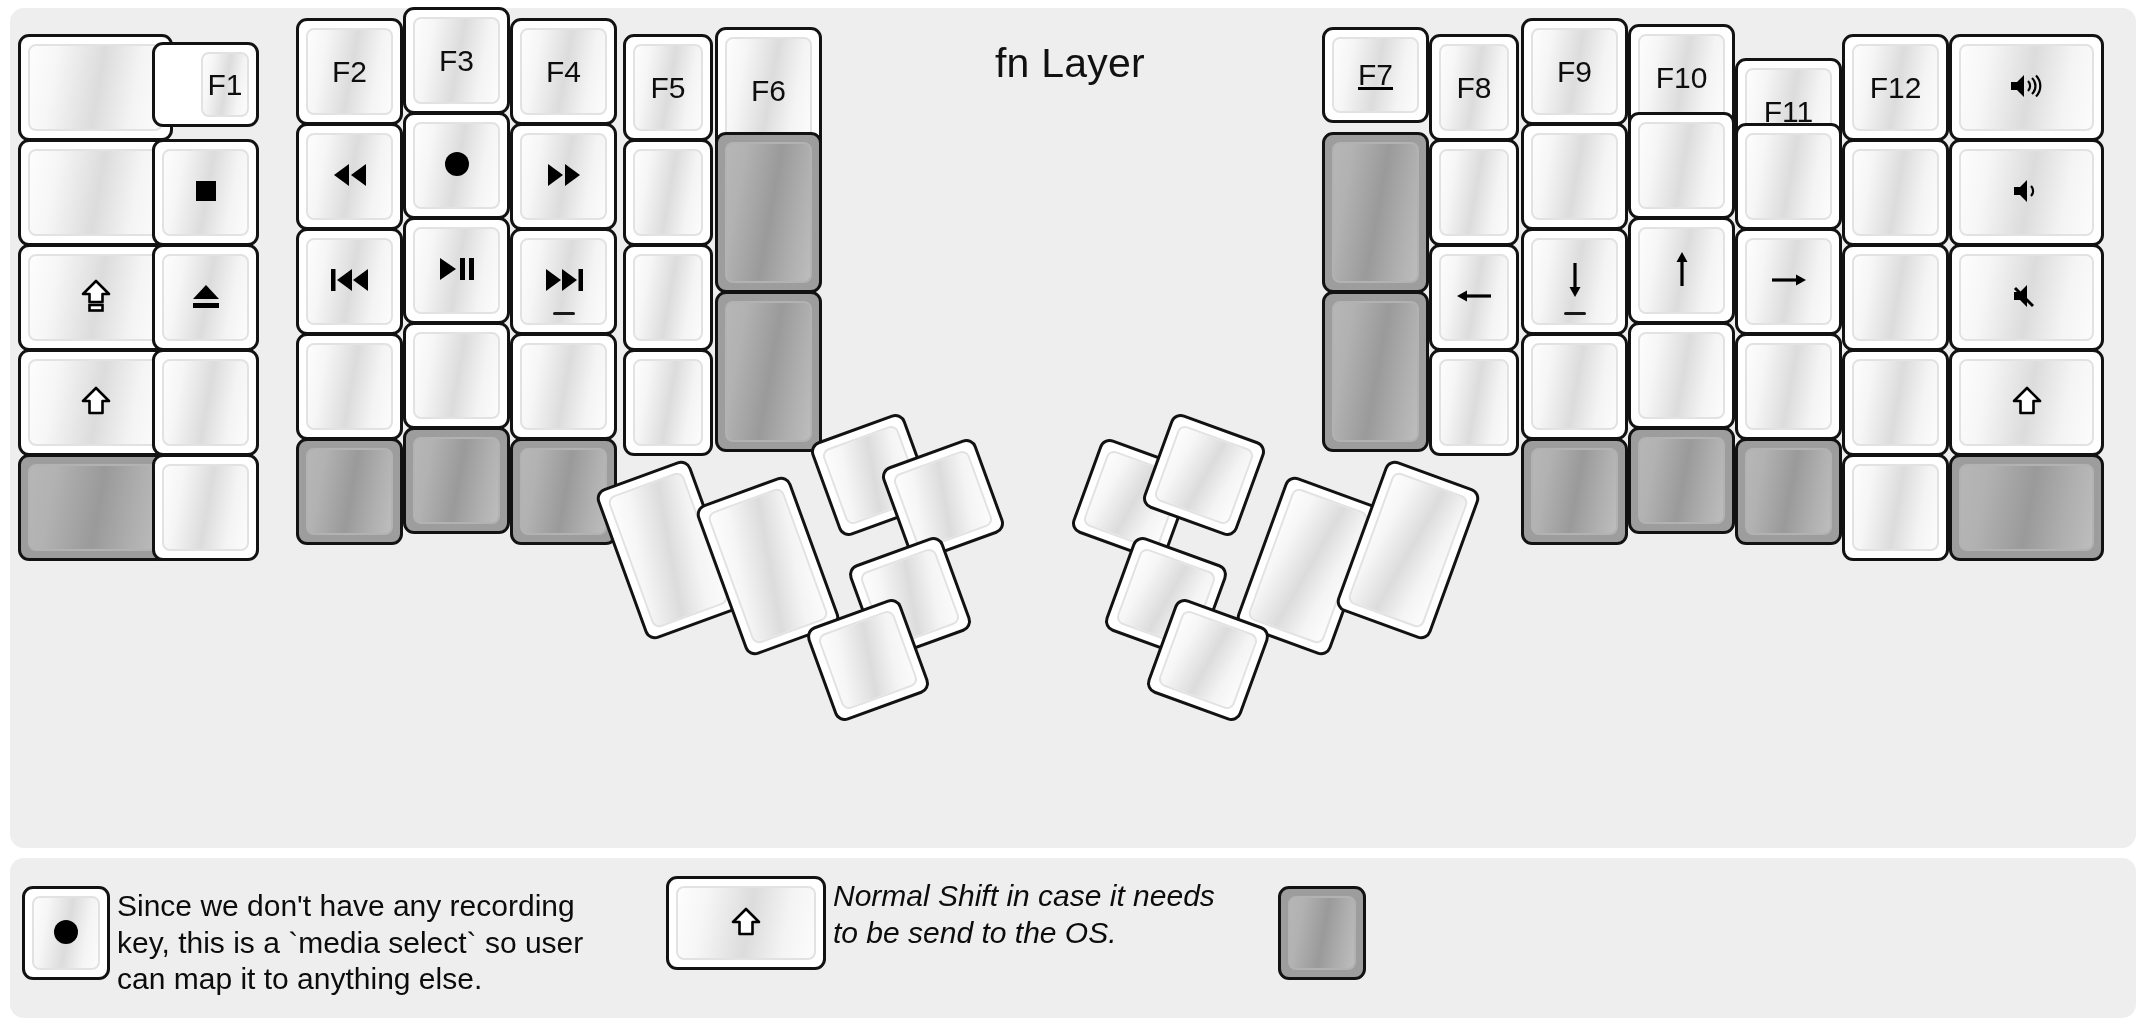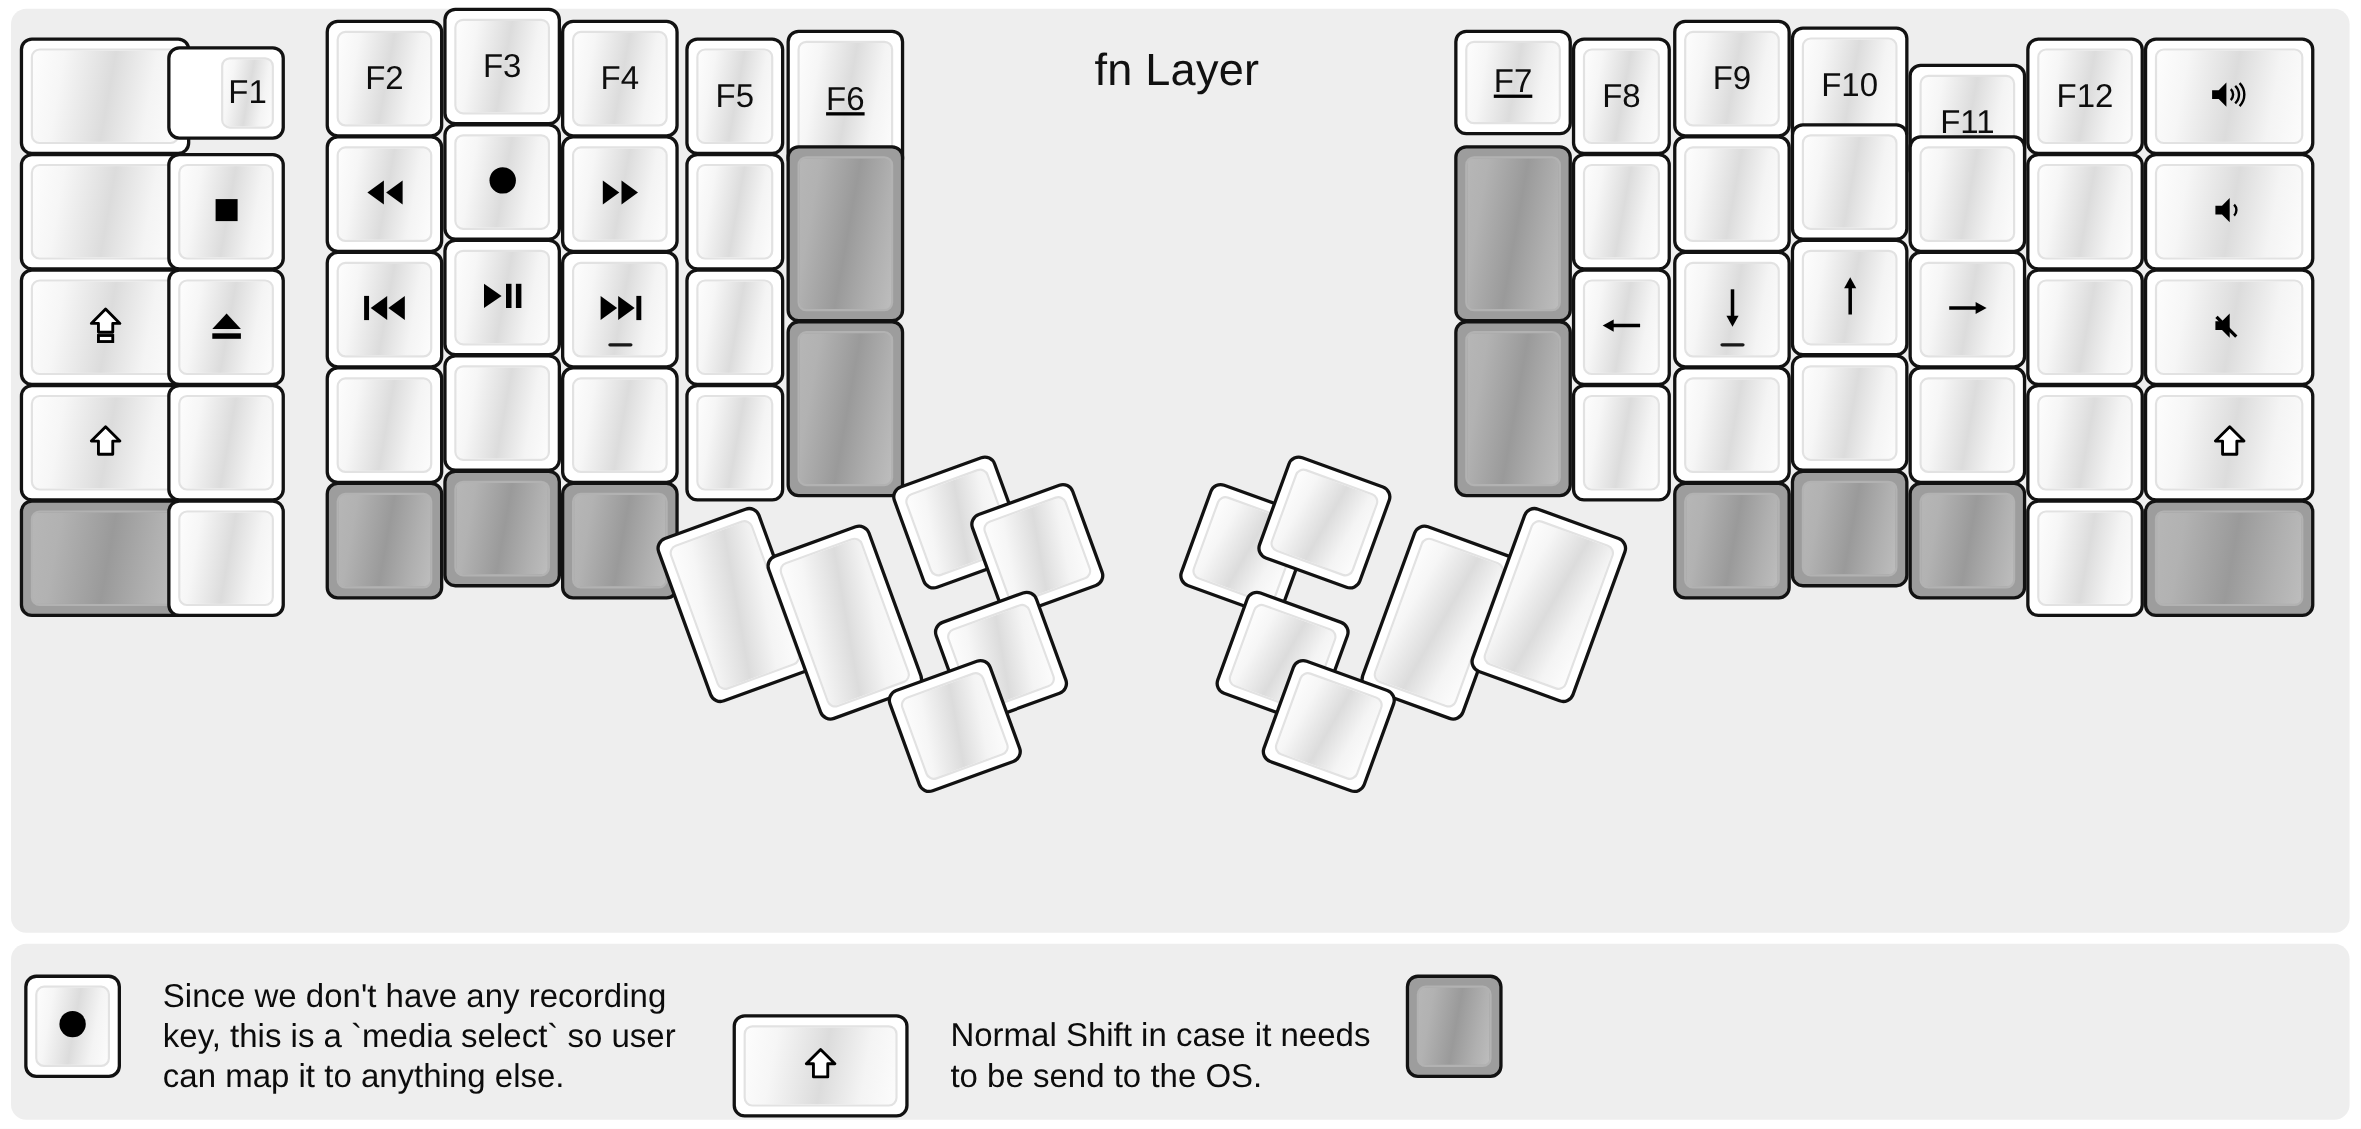--- a/index.html
+++ b/index.html
@@ -72,21 +72,21 @@
     width:100%;height:100%;box-sizing:border-box;border:2px solid #e2e2e2;border-radius:8px;
     background:linear-gradient(100deg,#fdfdfd 0%,#f6f6f6 20%,#dcdcdc 52%,#f4f4f4 78%,#fcfcfc 100%);
     display:flex;align-items:center;justify-content:center;
   }
   .legend-key.trans{background:#9d9d9d;}
   .legend-key.trans .cap{
     border-color:#b2b2b2;
     background:linear-gradient(100deg,#b6b6b6 0%,#b2b2b2 18%,#9a9a9a 52%,#b0b0b0 80%,#bdbdbd 100%);
   }
   .legend-text{
-    margin-left:38px;font-size:30px;line-height:1.22;color:#0c0c0c;
+    margin-left:7px;font-size:30px;line-height:1.22;color:#0c0c0c;
     white-space:pre-line;padding-top:2px;
   }
 </style>
 </head>
 <body>
 
 <div id="stage">
 
   <div id="panel"></div>
   <div id="legendpanel"></div>
@@ -235,21 +235,21 @@
       </div>
       <div class="key" style="left: 623px; top: 139px; width: 90px; height: 107px;">
         <div class="cap"></div>
       </div>
       <div class="key" style="left: 623px; top: 244px; width: 90px; height: 107px;">
         <div class="cap"></div>
       </div>
       <div class="key" style="left: 623px; top: 349px; width: 90px; height: 107px;">
         <div class="cap"></div>
       </div>
-      <div class="key" style="left: 715px; top: 27px; width: 107px; height: 128px; text-decoration: underline;">
+      <div class="key" style="left: 715px; top: 27px; width: 107px; height: 128px;">
         <div class="cap">
           <span class="lbl">F6</span>
         </div>
       </div>
       <div class="key trans" style="left: 715px; top: 132px; width: 107px; height: 161px;">
         <div class="cap"></div>
       </div>
       <div class="key trans" style="left: 715px; top: 291px; width: 107px; height: 161px;">
         <div class="cap"></div>
       </div>
@@ -447,21 +447,21 @@
           <div class="cap">
             <span class="glyph"><svg width="32" height="32" viewBox="0 0 32 32">
                 <circle cx="16" cy="16" r="12" fill="#000"></circle>
               </svg></span>
           </div>
         </div>
         <div class="legend-text">Since we don't have any recording
 key, this is a `media select` so user
 can map it to anything else.</div>
       </div>
-      <div class="legend-item" style="left: 666px; top: 922px;">
+      <div class="legend-item" style="left: 666px; top: 876px; font-style: italic;">
         <div class="legend-key" style="width: 160px;">
           <div class="cap">
             <span class="glyph"><svg width="32" height="32" viewBox="0 0 32 32">
                 <path d="M16 3 L29 16 L22.5 16 L22.5 28 L9.5 28 L9.5 16 L3 16 Z" fill="#fff" stroke="#000" stroke-width="2.6" stroke-linejoin="round"></path>
               </svg></span>
           </div>
         </div>
         <div class="legend-text">Normal Shift in case it needs
 to be send to the OS.</div>
       </div>

